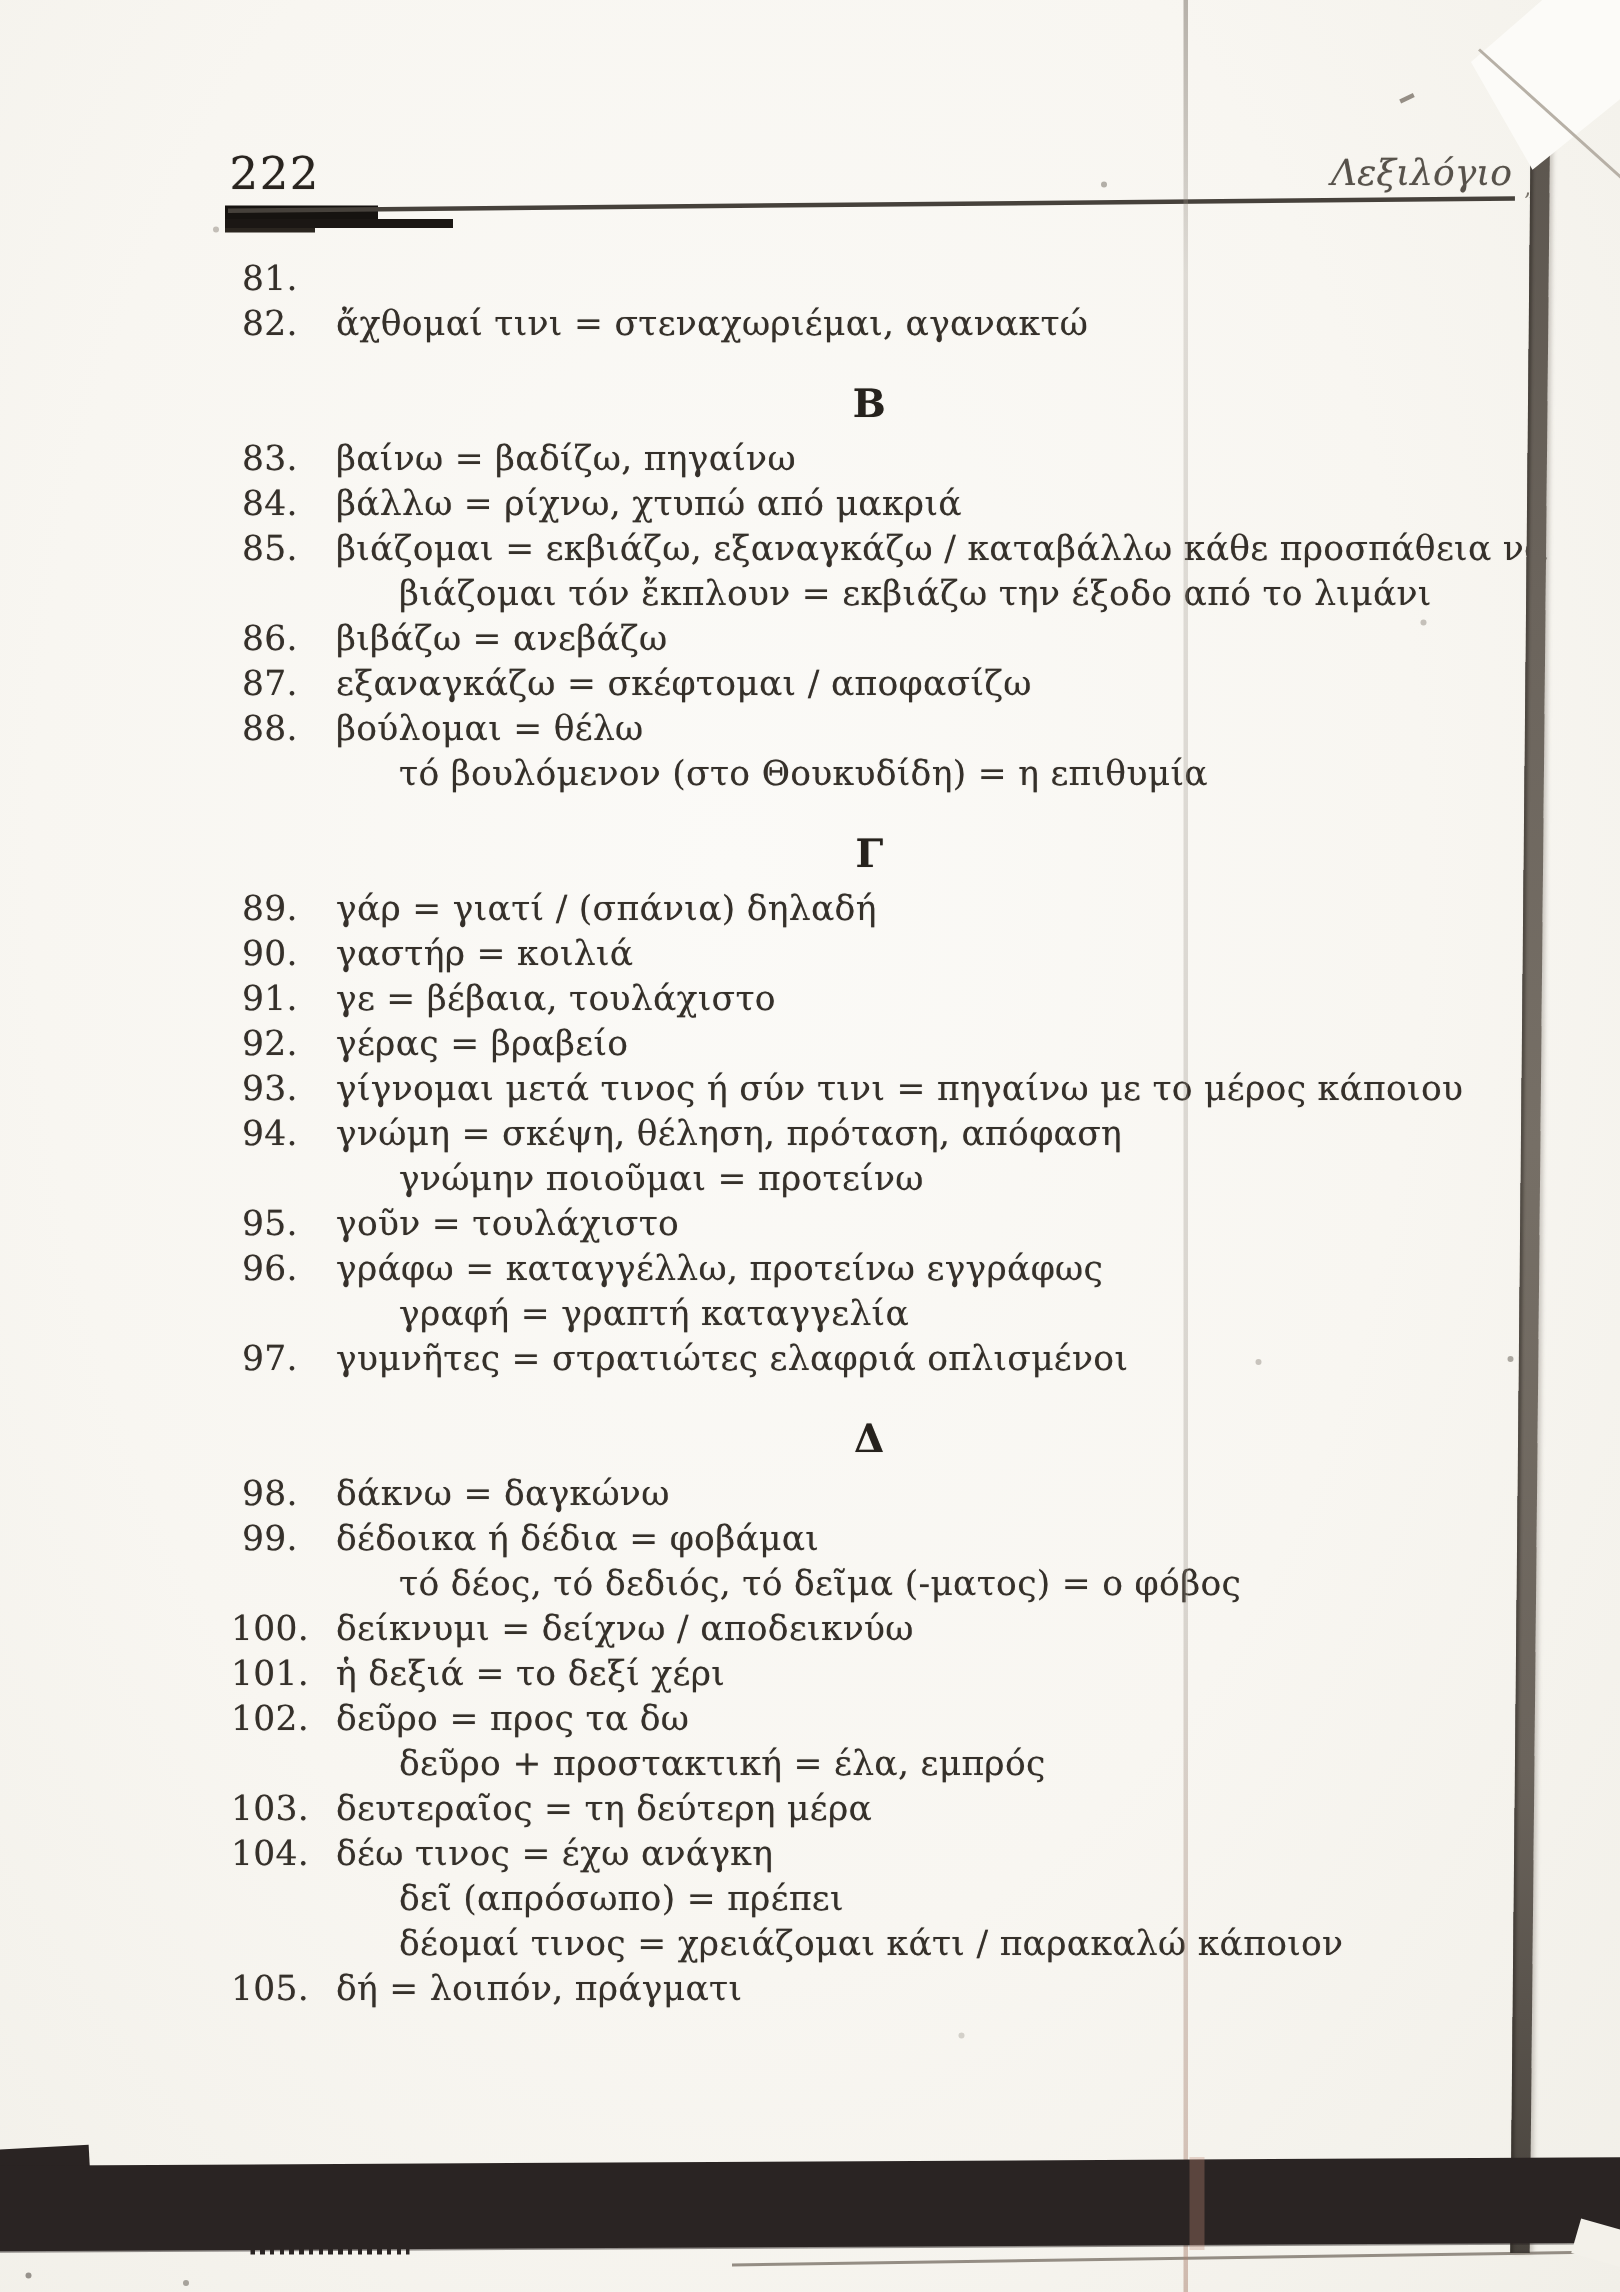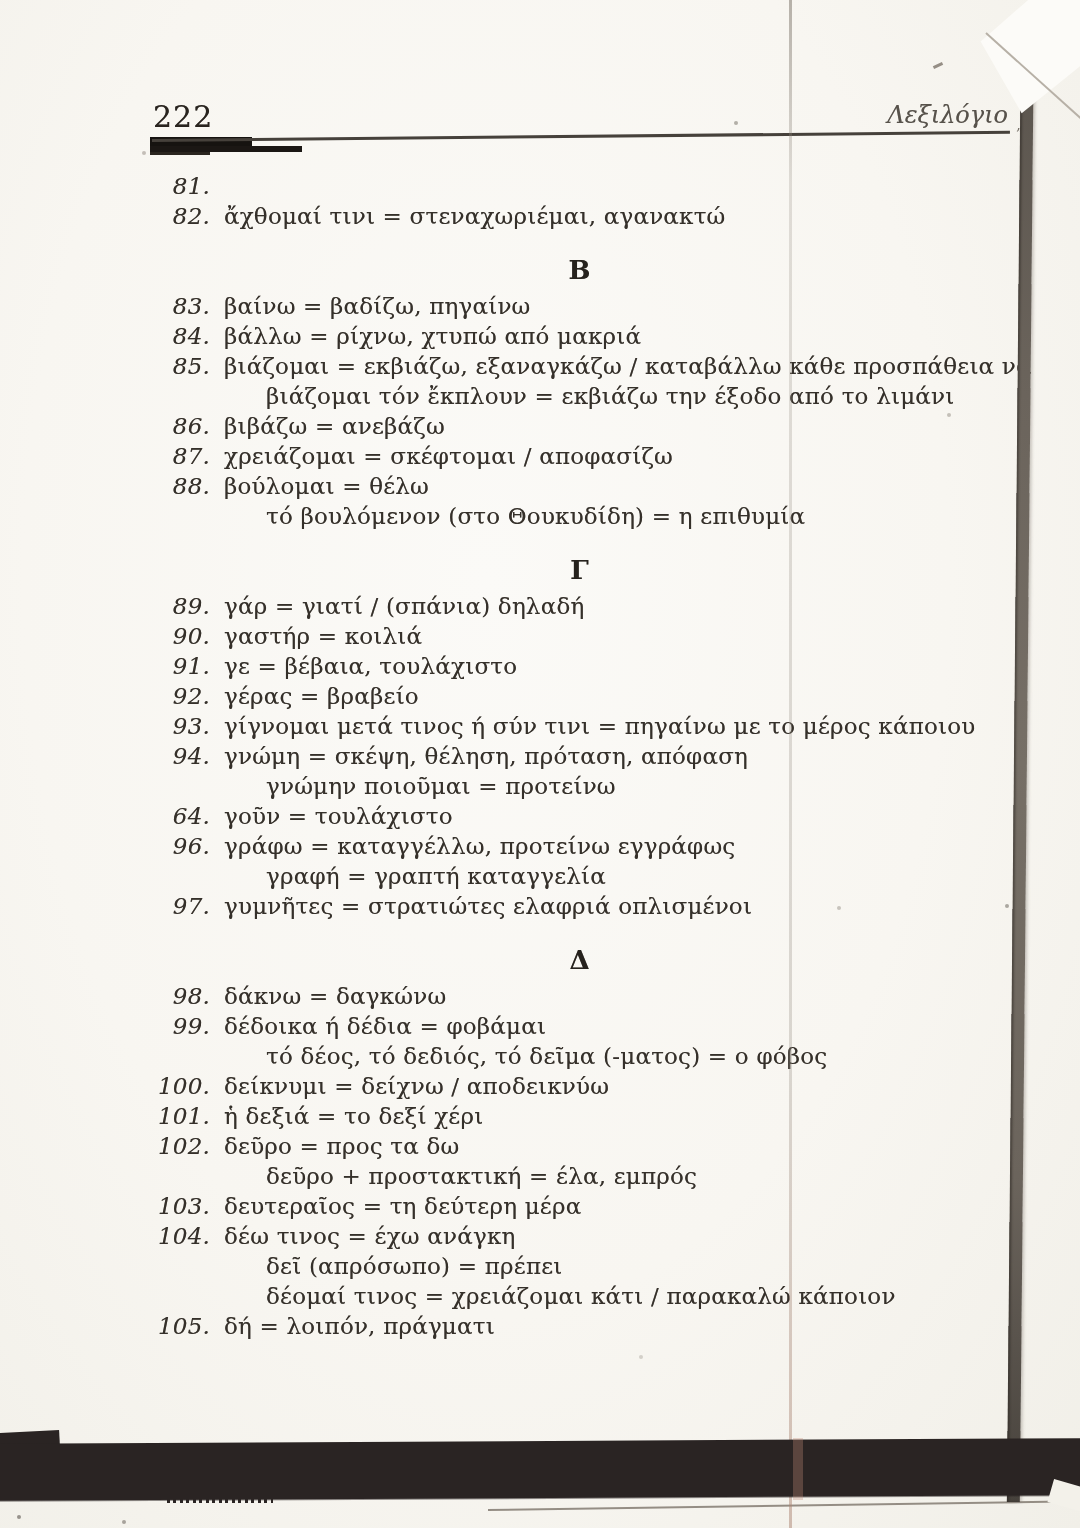--- a/index.html
+++ b/index.html
@@ -34,21 +34,21 @@
     position:absolute;left:1016px;top:116px;font-size:15px;color:#7a746c;
   }
   
   .content{
     position:absolute;left:150px;top:171px;width:860px;
     font-size:23px;line-height:30px;
     text-shadow:0 0 .5px rgba(53,48,42,.5);
     letter-spacing:.2px;
   }
   .row{display:flex;min-height:30px;}
-  .num{flex:none;width:60px;text-align:right;font-style:italic;}
+  .num{flex:none;width:60px;text-align:center;}
   .txt{margin-left:14px;white-space:nowrap;}
   .row.cont .txt{margin-left:56px;}
   .sec-letter{
     margin:24px 0 6px 0;
     text-align:center;font-weight:700;font-size:26px;line-height:30px;
     letter-spacing:1px;color:#26221d;
   }
   
   .fold-line{
     position:absolute;left:789px;top:0;width:3px;height:1528px;z-index:4;
@@ -159,21 +159,21 @@
       <div class="row cont">
         <span class="num"></span>
         <span class="txt">βιάζομαι τόν ἔκπλουν = εκβιάζω την έξοδο από το λιμάνι</span>
       </div>
       <div class="row">
         <span class="num">86.</span>
         <span class="txt">βιβάζω = ανεβάζω</span>
       </div>
       <div class="row">
         <span class="num">87.</span>
-        <span class="txt">χρειάζομαι = σκέφτομαι / αποφασίζω</span>
+        <span class="txt">εξαναγκάζω = σκέφτομαι / αποφασίζω</span>
       </div>
       <div class="row">
         <span class="num">88.</span>
         <span class="txt">βούλομαι = θέλω</span>
       </div>
       <div class="row cont">
         <span class="num"></span>
         <span class="txt">τό βουλόμενον (στο Θουκυδίδη) = η επιθυμία</span>
       </div>
     </section>
@@ -202,21 +202,21 @@
       </div>
       <div class="row">
         <span class="num">94.</span>
         <span class="txt">γνώμη = σκέψη, θέληση, πρόταση, απόφαση</span>
       </div>
       <div class="row cont">
         <span class="num"></span>
         <span class="txt">γνώμην ποιοῦμαι = προτείνω</span>
       </div>
       <div class="row">
-        <span class="num">64.</span>
+        <span class="num">95.</span>
         <span class="txt">γοῦν = τουλάχιστο</span>
       </div>
       <div class="row">
         <span class="num">96.</span>
         <span class="txt">γράφω = καταγγέλλω, προτείνω εγγράφως</span>
       </div>
       <div class="row cont">
         <span class="num"></span>
         <span class="txt">γραφή = γραπτή καταγγελία</span>
       </div>

